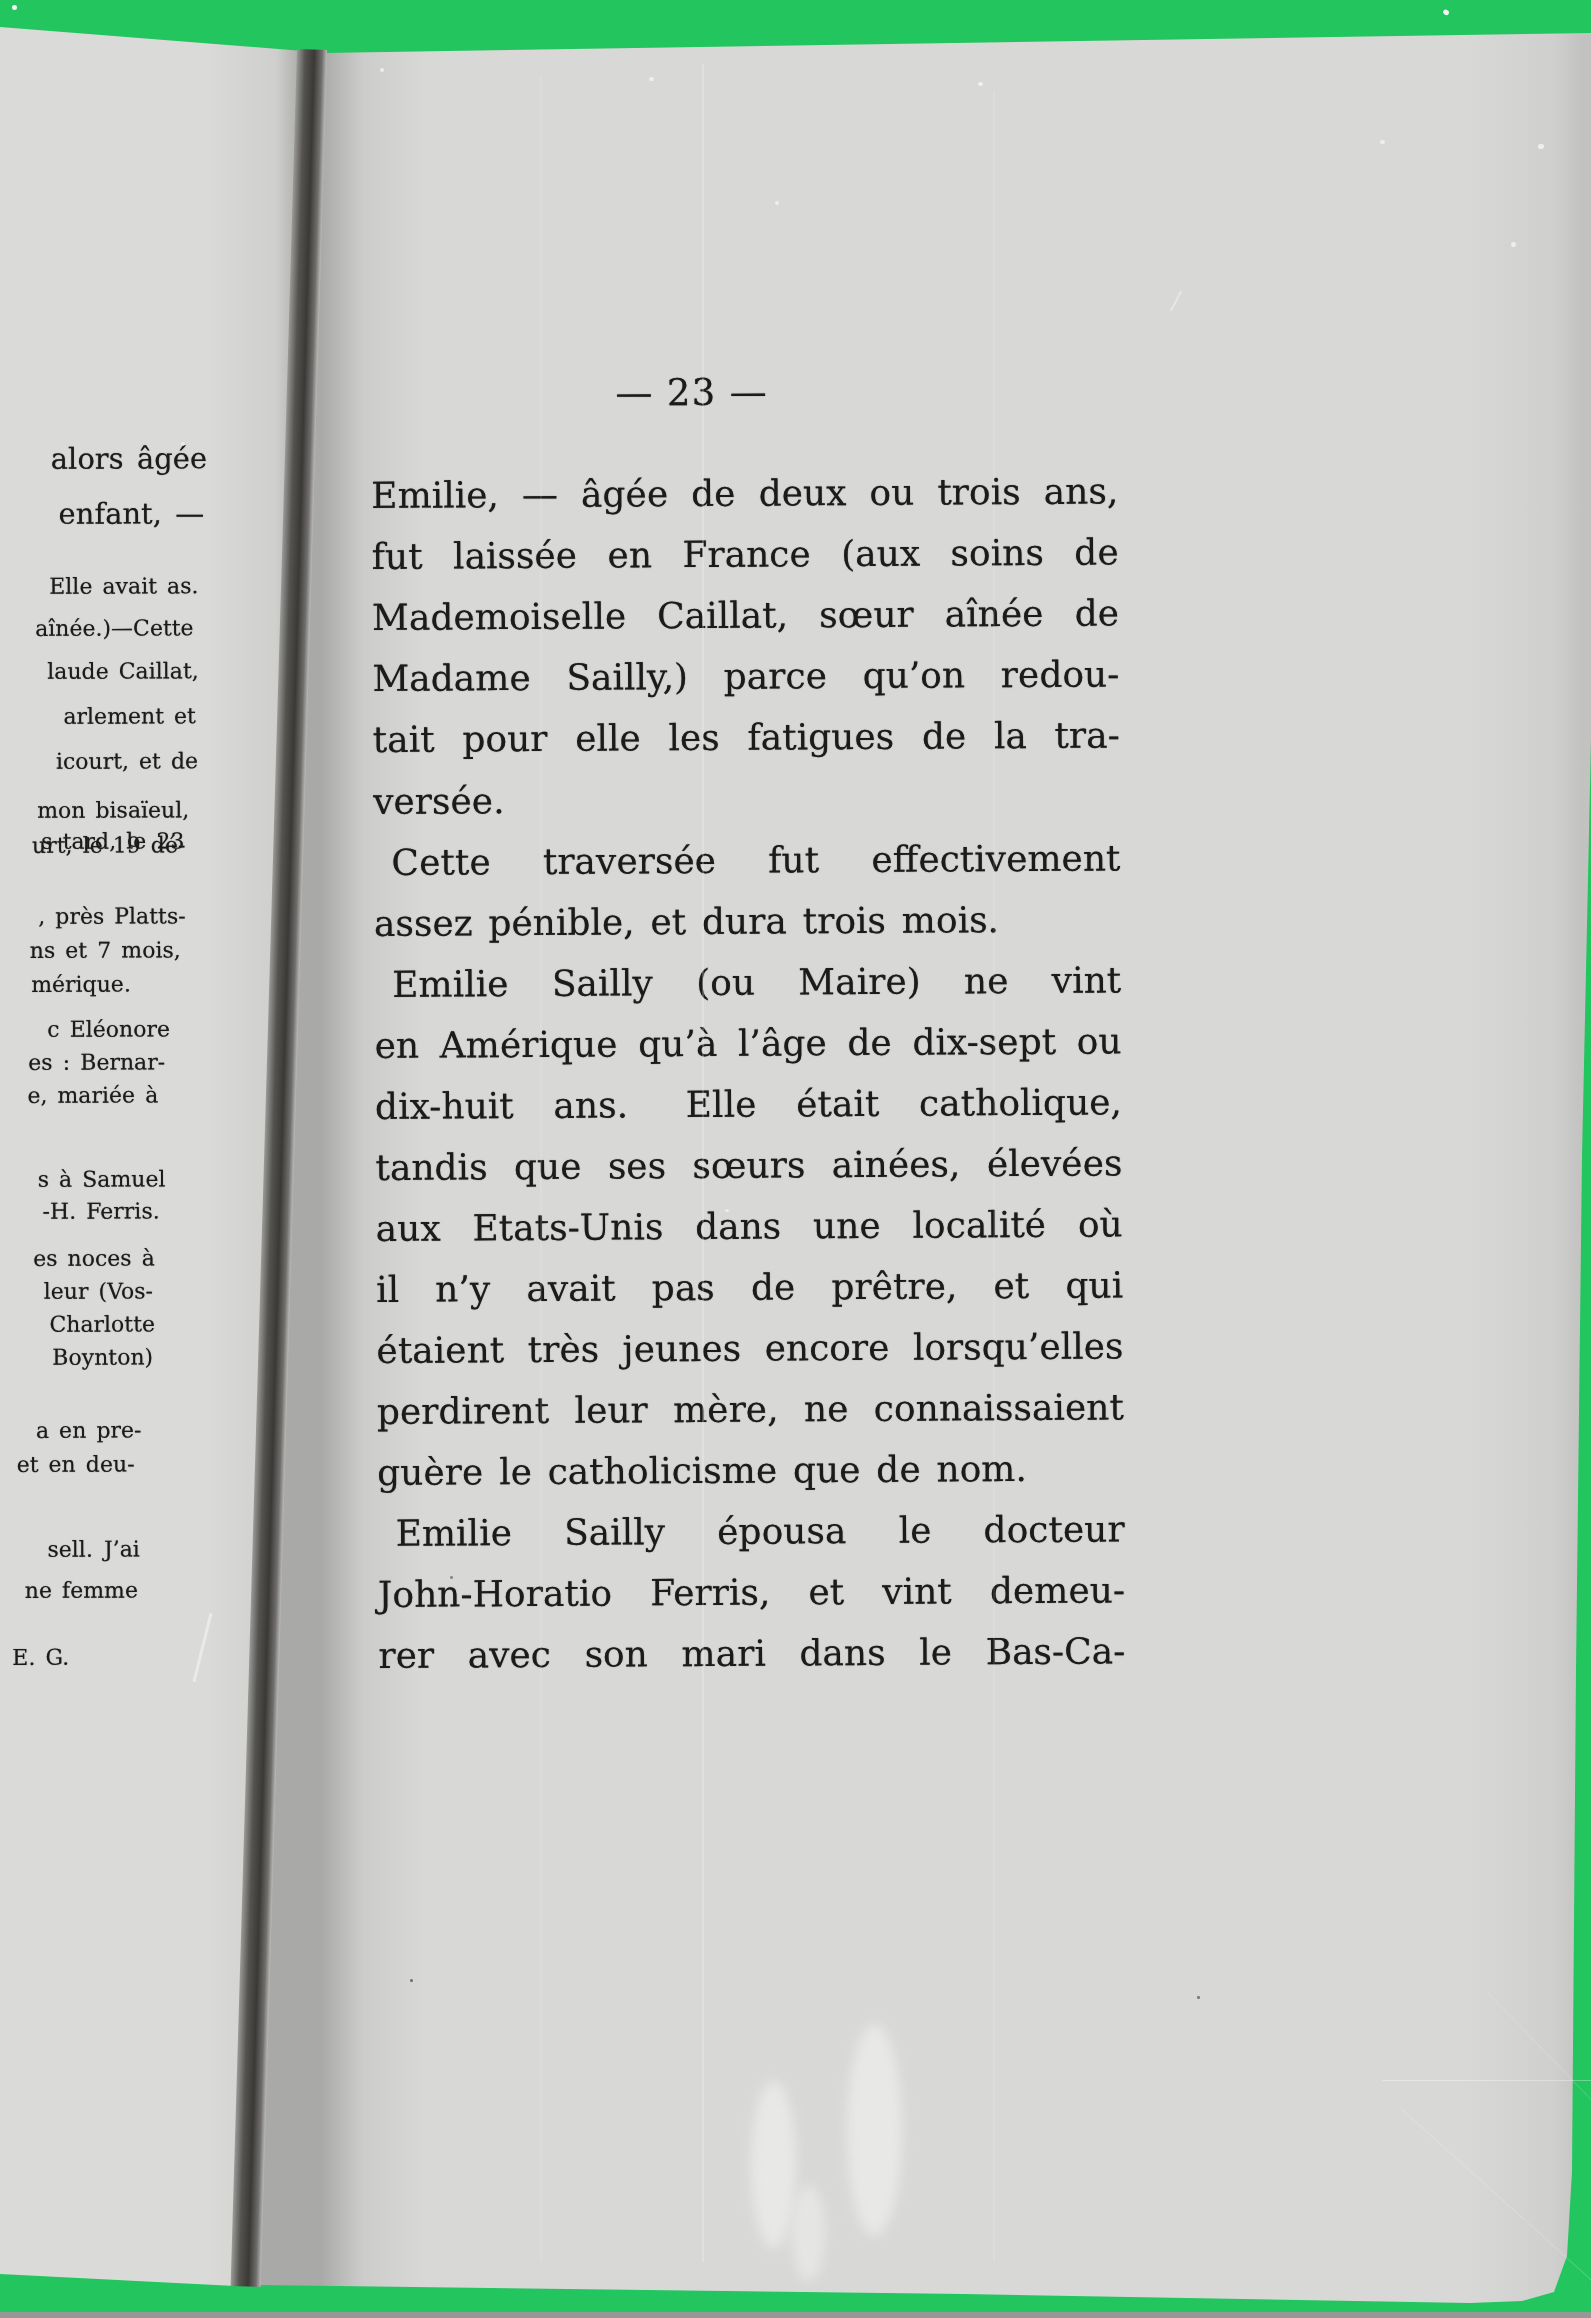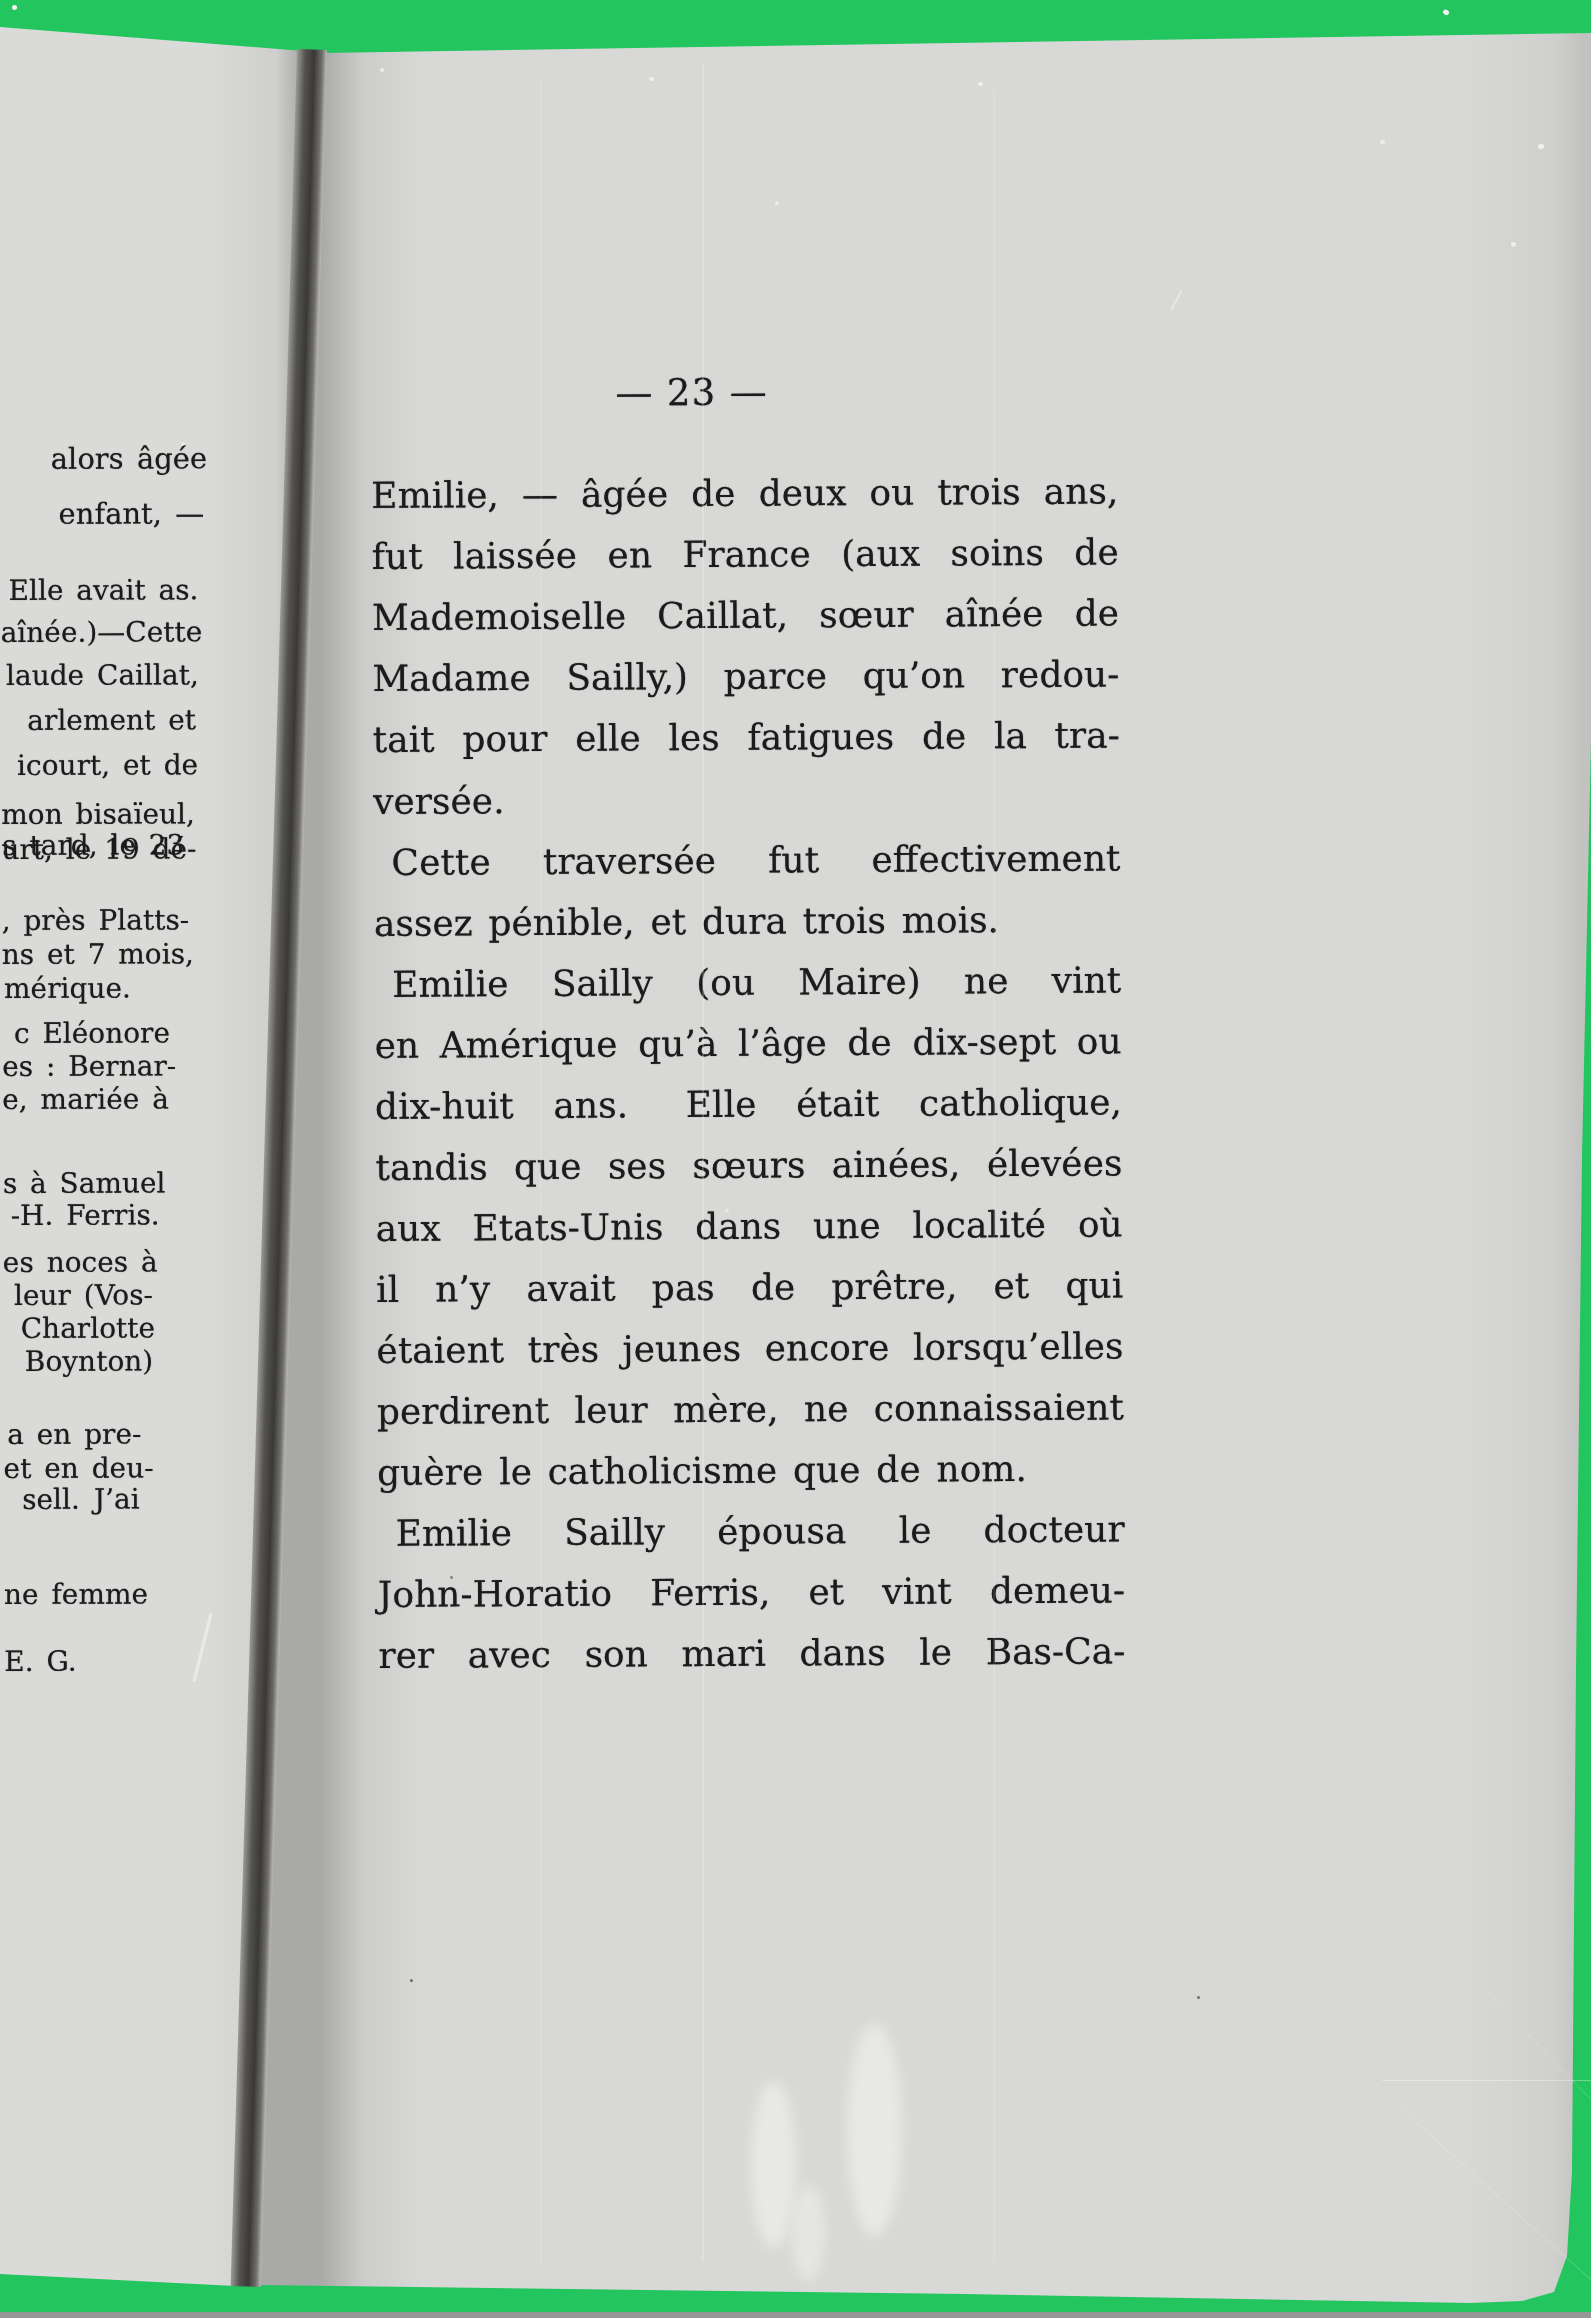--- a/index.html
+++ b/index.html
@@ -22,21 +22,21 @@
          text-shadow:0 0 1px rgba(25,25,25,.65);word-spacing:.12em;}
   .j{text-align:justify;text-align-last:justify;}
   .end{text-align:left;text-align-last:left;}
   .ind{padding-left:18px;width:calc(100% - 18px);}
   #page-num{position:absolute;left:218px;top:373px;width:206px;text-align:center;font-size:37px;
             letter-spacing:1.3px;text-shadow:0 0 1px rgba(25,25,25,.7);}
   #left-col{position:absolute;left:0;top:0;transform:rotate(-0.2deg);transform-origin:0 450px;}
   .lline{position:absolute;left:0;text-align:right;line-height:1.2;text-shadow:0 0 1px rgba(25,25,25,.6);
          word-spacing:.14em;white-space:nowrap;overflow:visible;}
   .lbig{font-size:29px;}
-  .lsm{font-size:28px;}
+  .lsm{font-size:22px;}
   
   #artifacts{position:absolute;inset:0;z-index:6;pointer-events:none;}
   .speck{position:absolute;border-radius:50%;background:#f4f4f2;}
   .dark-speck{position:absolute;border-radius:50%;background:#3c3c3a;}
   .smudge{position:absolute;background:#eaeae8;border-radius:50%;filter:blur(5.8px);opacity:.9;}
   .streak{position:absolute;width:1.9px;background:rgba(255,255,255,.22);filter:blur(0.6px);}
   .scratch{position:absolute;background:rgba(255,255,255,.55);}
 </style>
 </head>
 <body>
@@ -93,21 +93,21 @@
       <div class="lline lsm" style="top:1050px;width:163px">es : Bernar-</div>
       <div class="lline lsm" style="top:1083px;width:156px">e, mariée à</div>
       <div class="lline lsm" style="top:1167px;width:163px">s à Samuel</div>
       <div class="lline lsm" style="top:1199px;width:157px">-H. Ferris.</div>
       <div class="lline lsm" style="top:1246px;width:152px">es noces à</div>
       <div class="lline lsm" style="top:1279px;width:150px">leur (Vos-</div>
       <div class="lline lsm" style="top:1312px;width:152px">Charlotte</div>
       <div class="lline lsm" style="top:1345px;width:150px">Boynton)</div>
       <div class="lline lsm" style="top:1418px;width:138px">a en pre-</div>
       <div class="lline lsm" style="top:1452px;width:131px">et en deu-</div>
-      <div class="lline lsm" style="top:1483px;width:136px">sell. J’ai</div>
+      <div class="lline lsm" style="top:1537px;width:136px">sell. J’ai</div>
       <div class="lline lsm" style="top:1578px;width:134px">ne femme</div>
       <div class="lline lsm" style="top:1645px;width:65px">E. G.</div>
     </div>
   </div>
 
   <div id="artifacts">
     <div class="speck" style="left:11.6px;top:5.1px;width:5.8px;height:4.5px"></div>
     <div class="speck" style="left:1443px;top:10.3px;width:6.4px;height:5.1px;transform:rotate(35deg)"></div>
     <div class="speck" style="left:380px;top:68px;width:3.9px;height:3.9px;opacity:.8"></div>
     <div class="speck" style="left:649px;top:77px;width:4.5px;height:3.9px;opacity:.8"></div>

